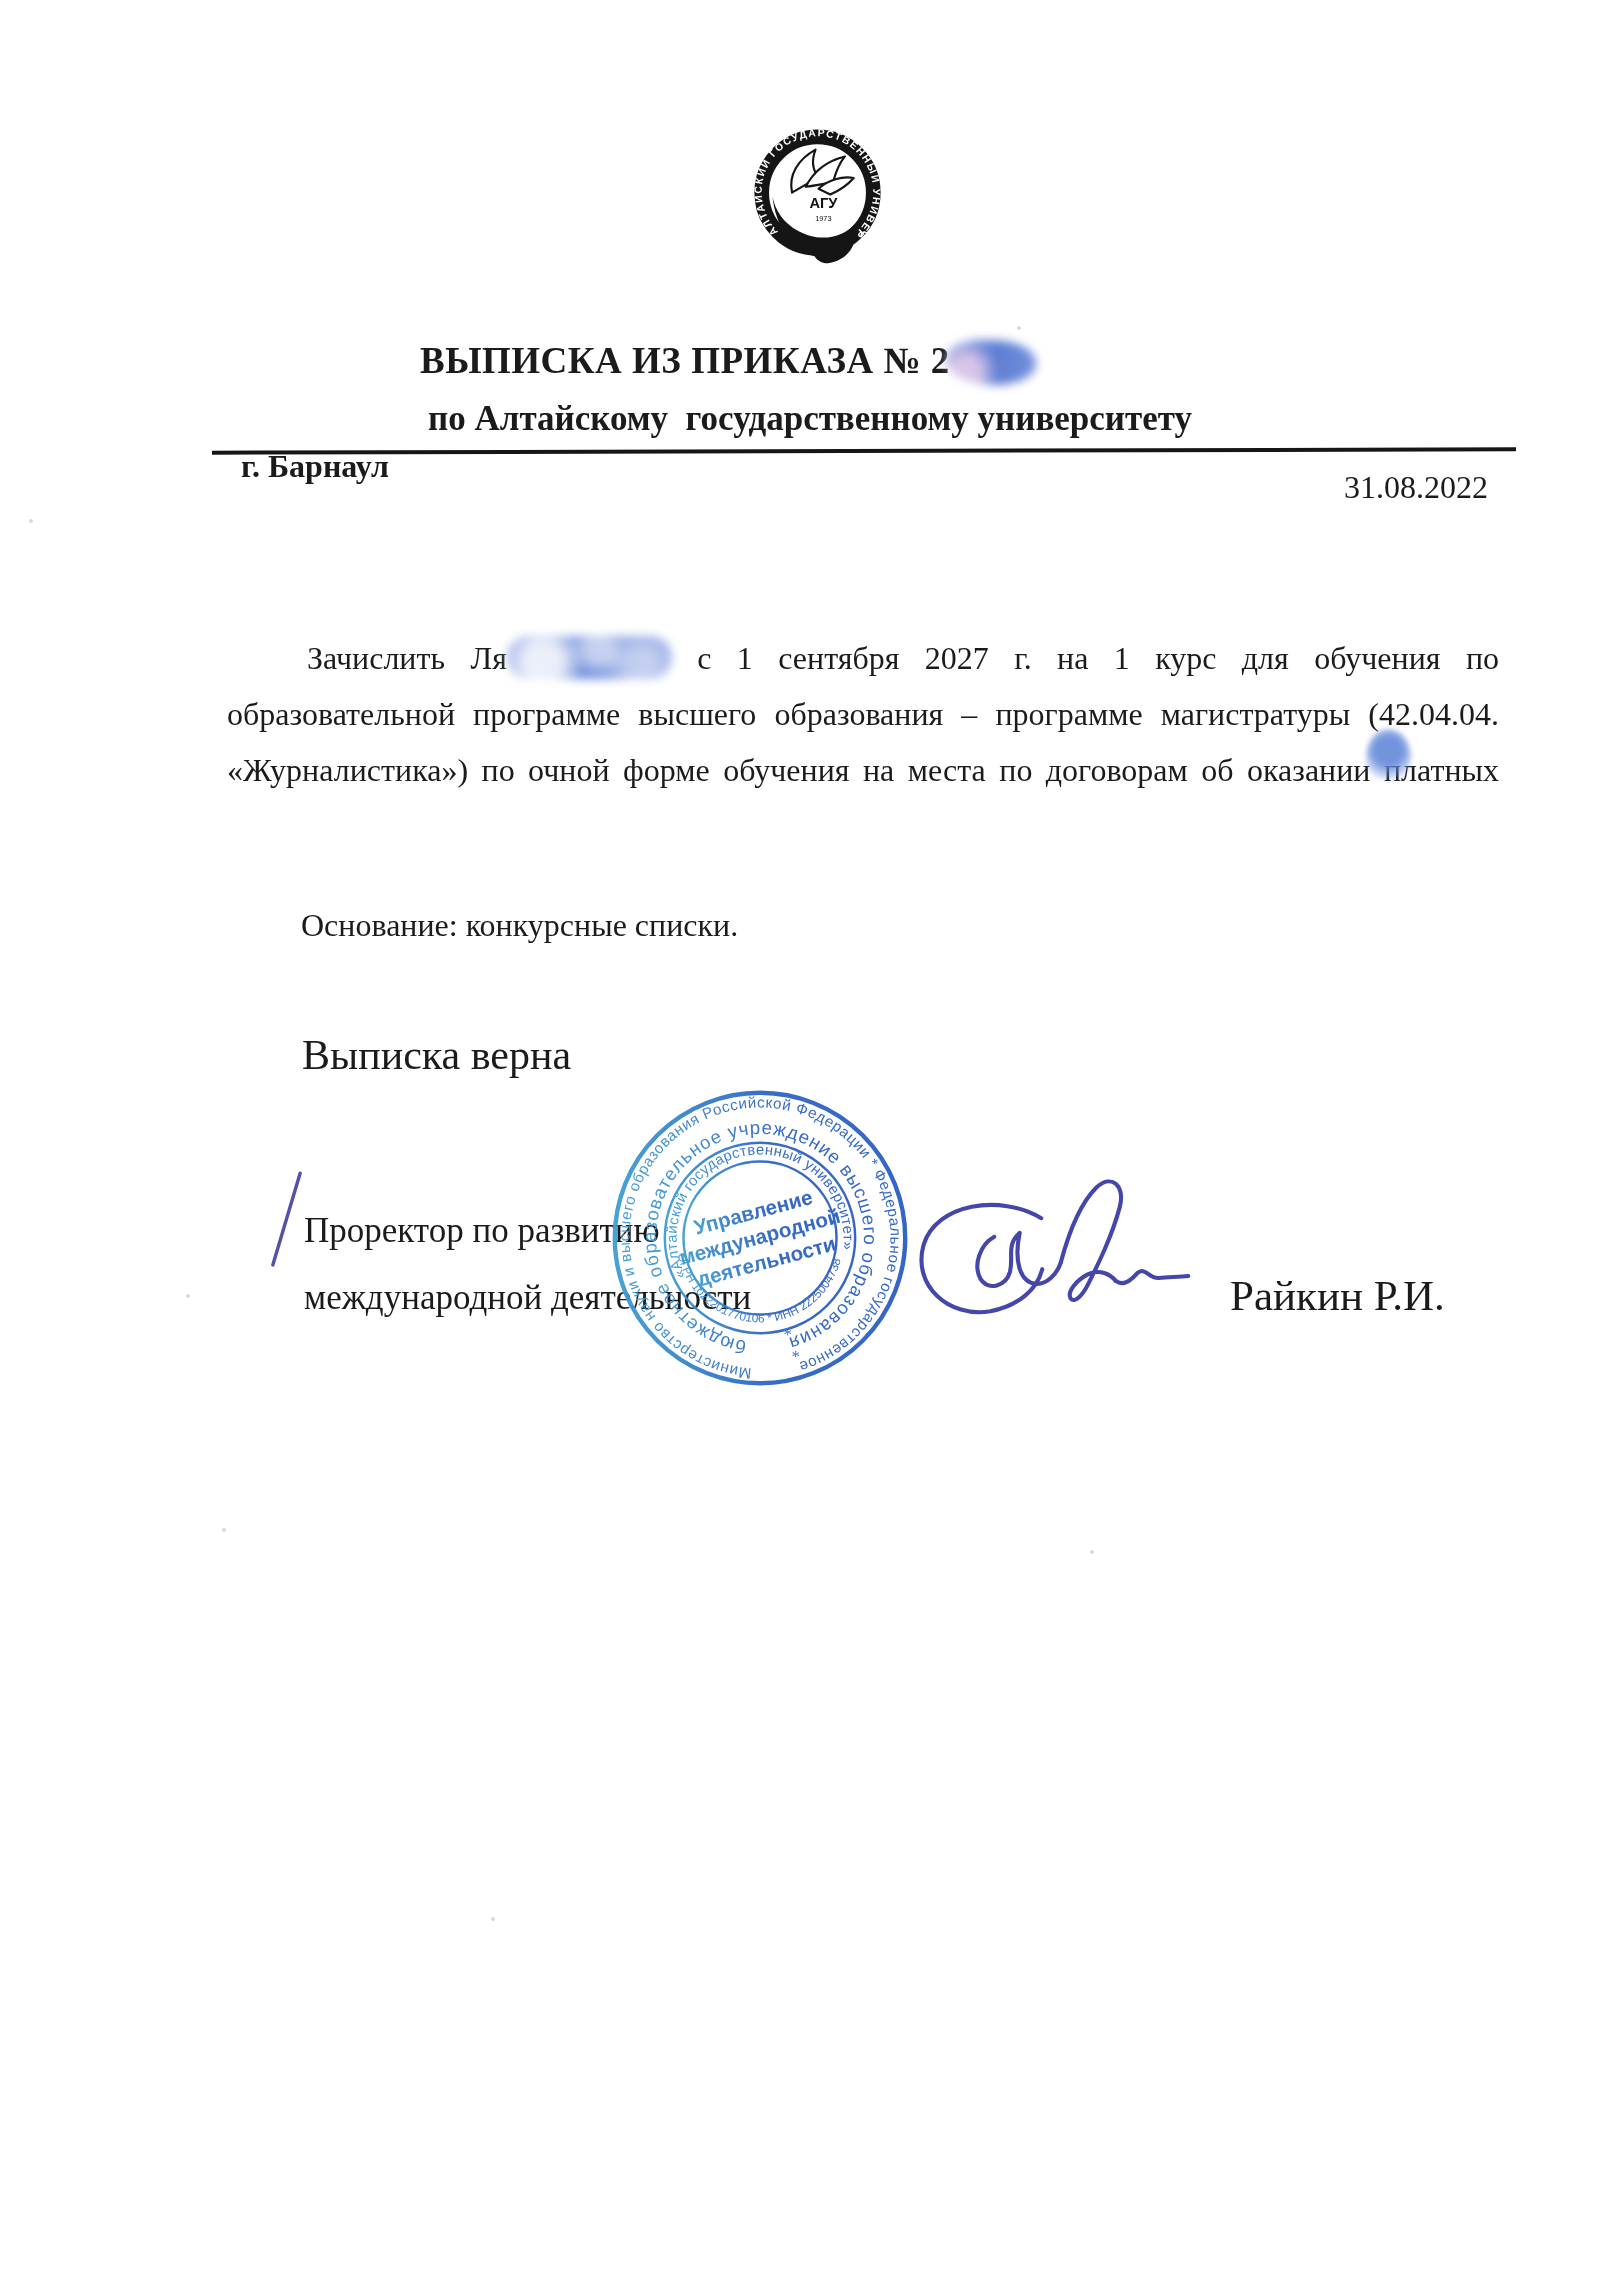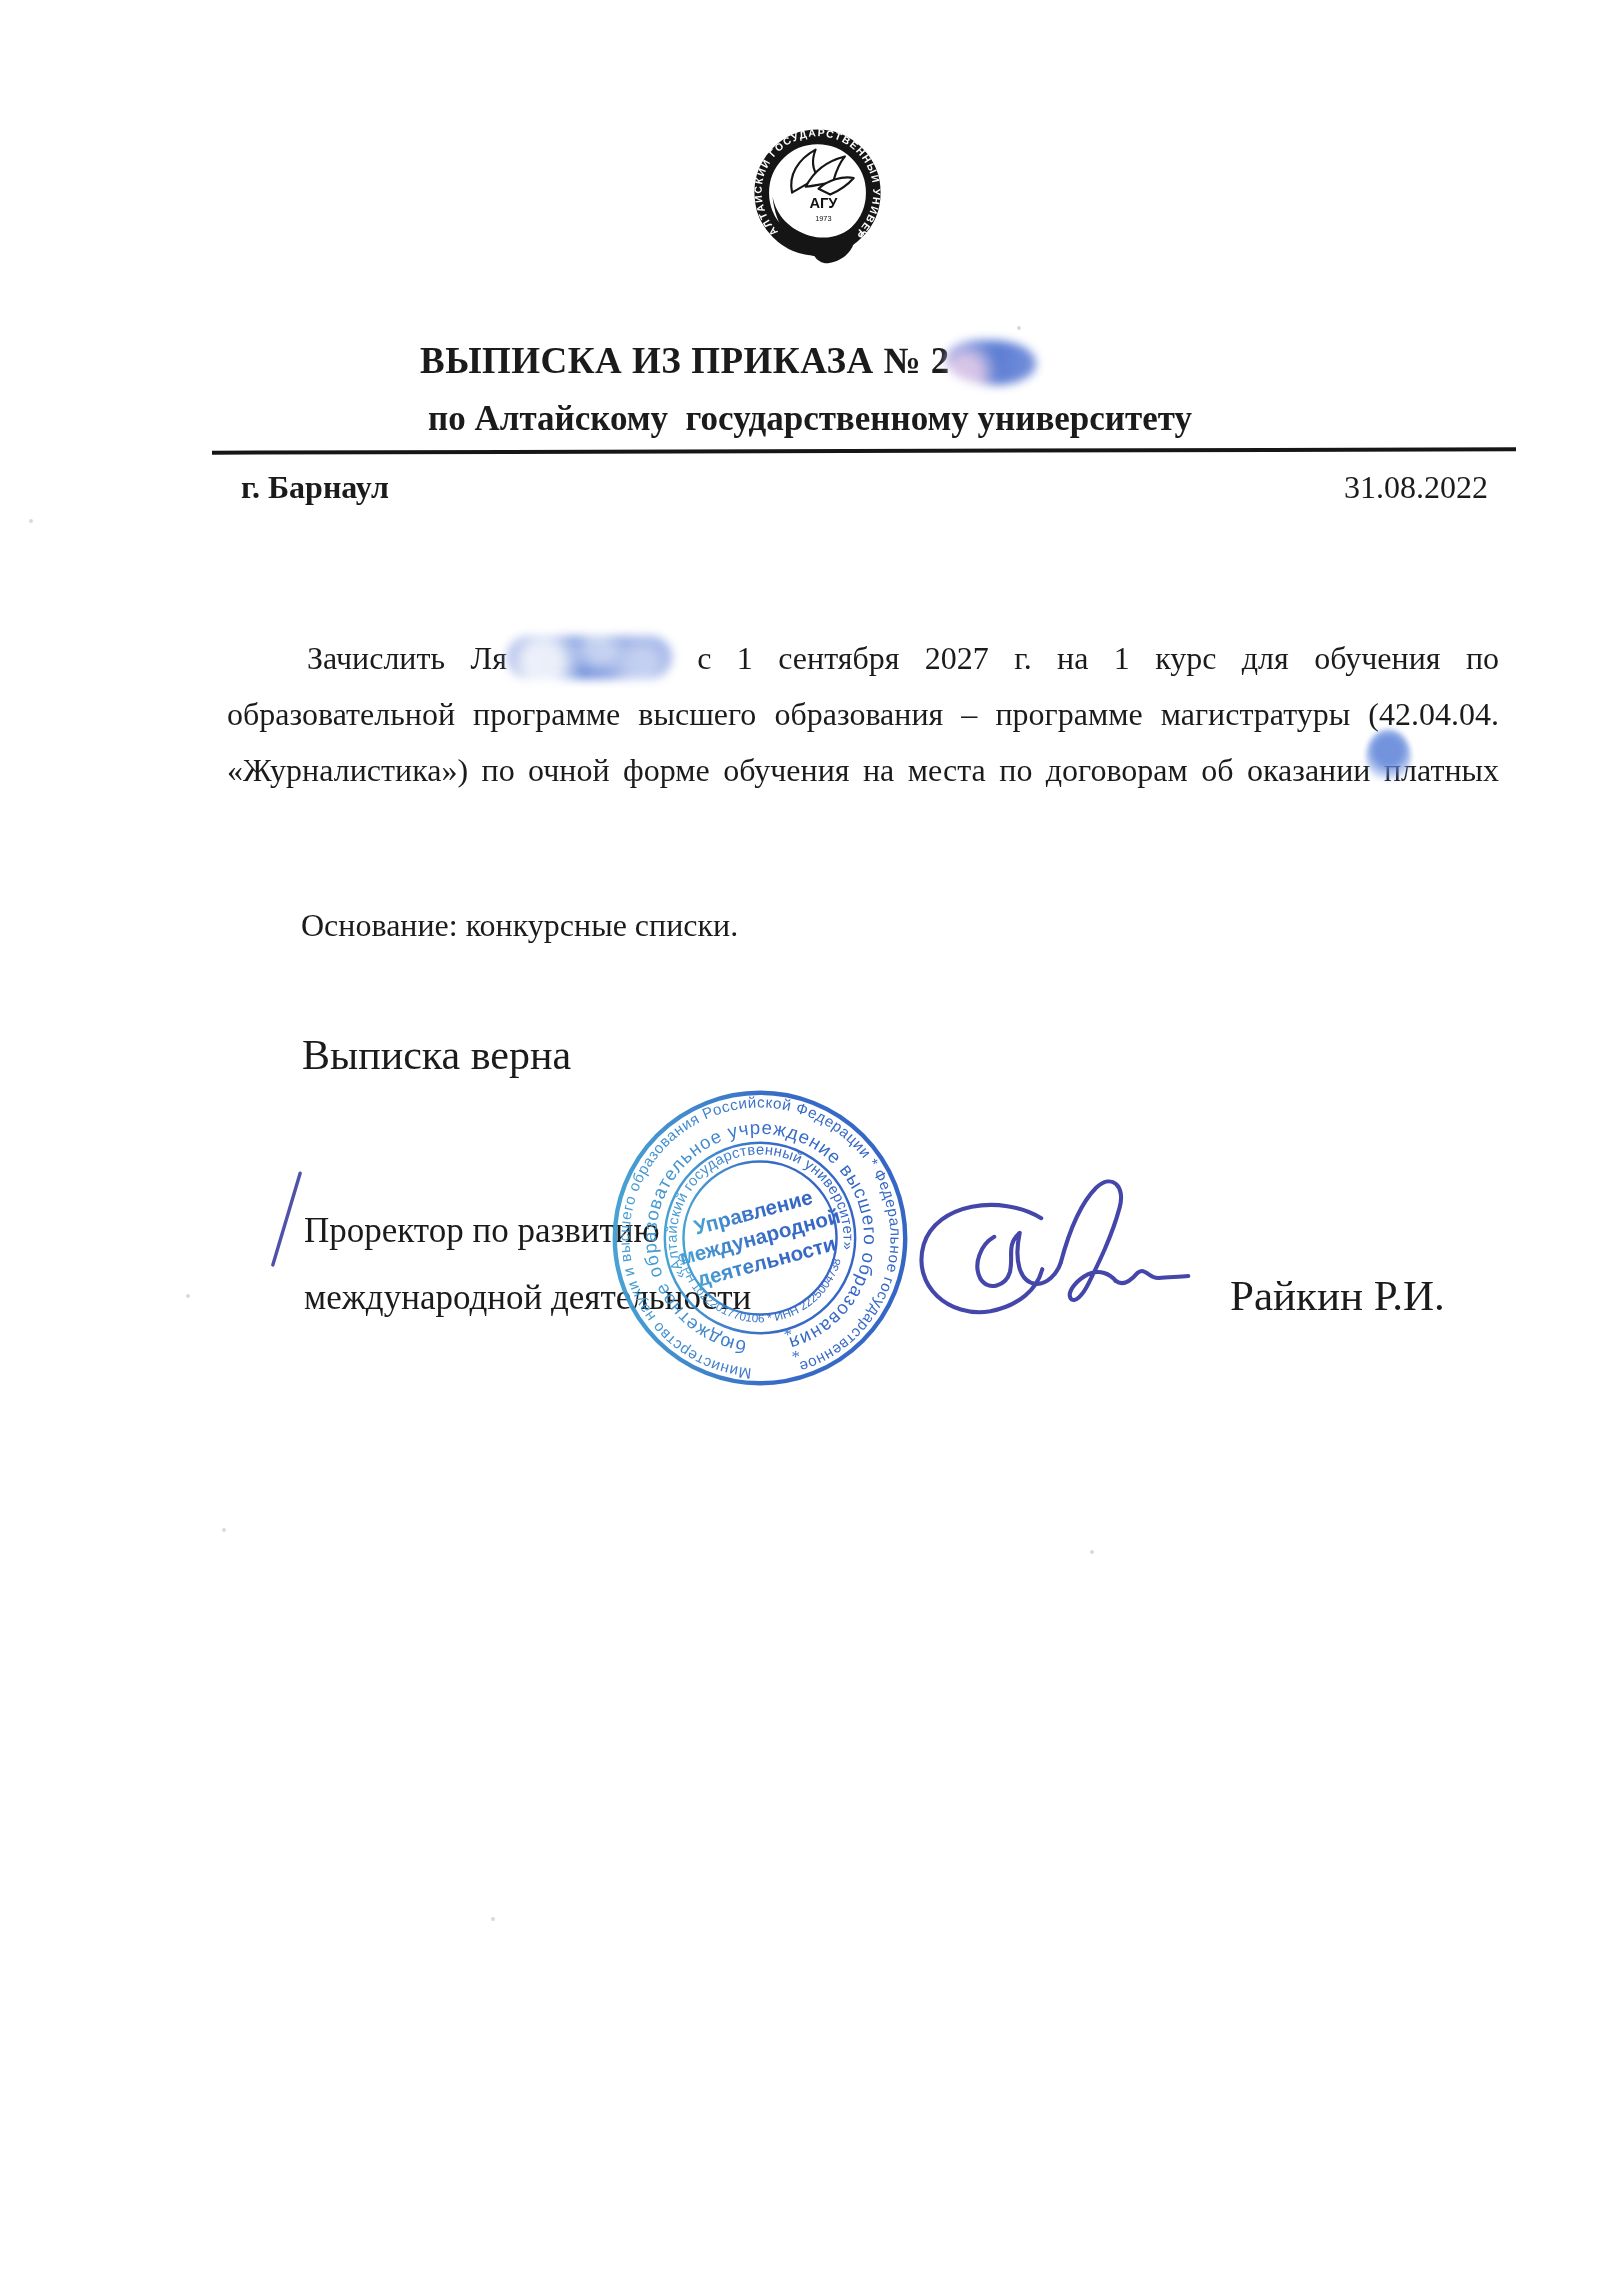--- a/index.html
+++ b/index.html
@@ -14,21 +14,21 @@
           font-size:37px;font-weight:700;letter-spacing:0.5px;line-height:47px;}
   .redact-num{display:inline-block;width:90px;height:45px;margin-left:-3.9px;vertical-align:-11.8px;
           border-radius:40% 50% 45% 55%;
           background:radial-gradient(circle at 22% 72%, rgba(232,203,232,.85) 0 18%, transparent 42%),
                      linear-gradient(100deg,#7f95de,#4f73d0 55%,#6d89da);
           filter:blur(4.9px);opacity:.92;}
   .title2{position:absolute;top:397px;left:0;width:1620px;text-align:center;white-space:pre-wrap;
           font-size:35px;font-weight:700;line-height:43px;}
   .rule{position:absolute;top:449px;left:212px;width:1304px;height:3.9px;background:#161616;
         transform:rotate(-0.15deg);}
-  .place{position:absolute;left:241px;top:469px;font-size:32px;font-weight:700;}
+  .place{position:absolute;left:241px;top:448px;font-size:32px;font-weight:700;}
   .date{position:absolute;right:132px;top:469px;font-size:32px;font-weight:400;}
 
   
   .para{position:absolute;left:227px;top:630px;width:1272px;font-size:32px;}
   .jline{line-height:56px;height:56px;text-align:justify;text-align-last:justify;white-space:nowrap;}
   .jline.last{text-align-last:left;}
   .indent{text-indent:80px;}
   .redact-name{display:inline-block;width:165px;height:43px;vertical-align:-9.8px;
           border-radius:21.6px;
           background:radial-gradient(circle at 22% 60%, rgba(255,255,255,.85) 0 14%, rgba(255,255,255,0) 32%),

